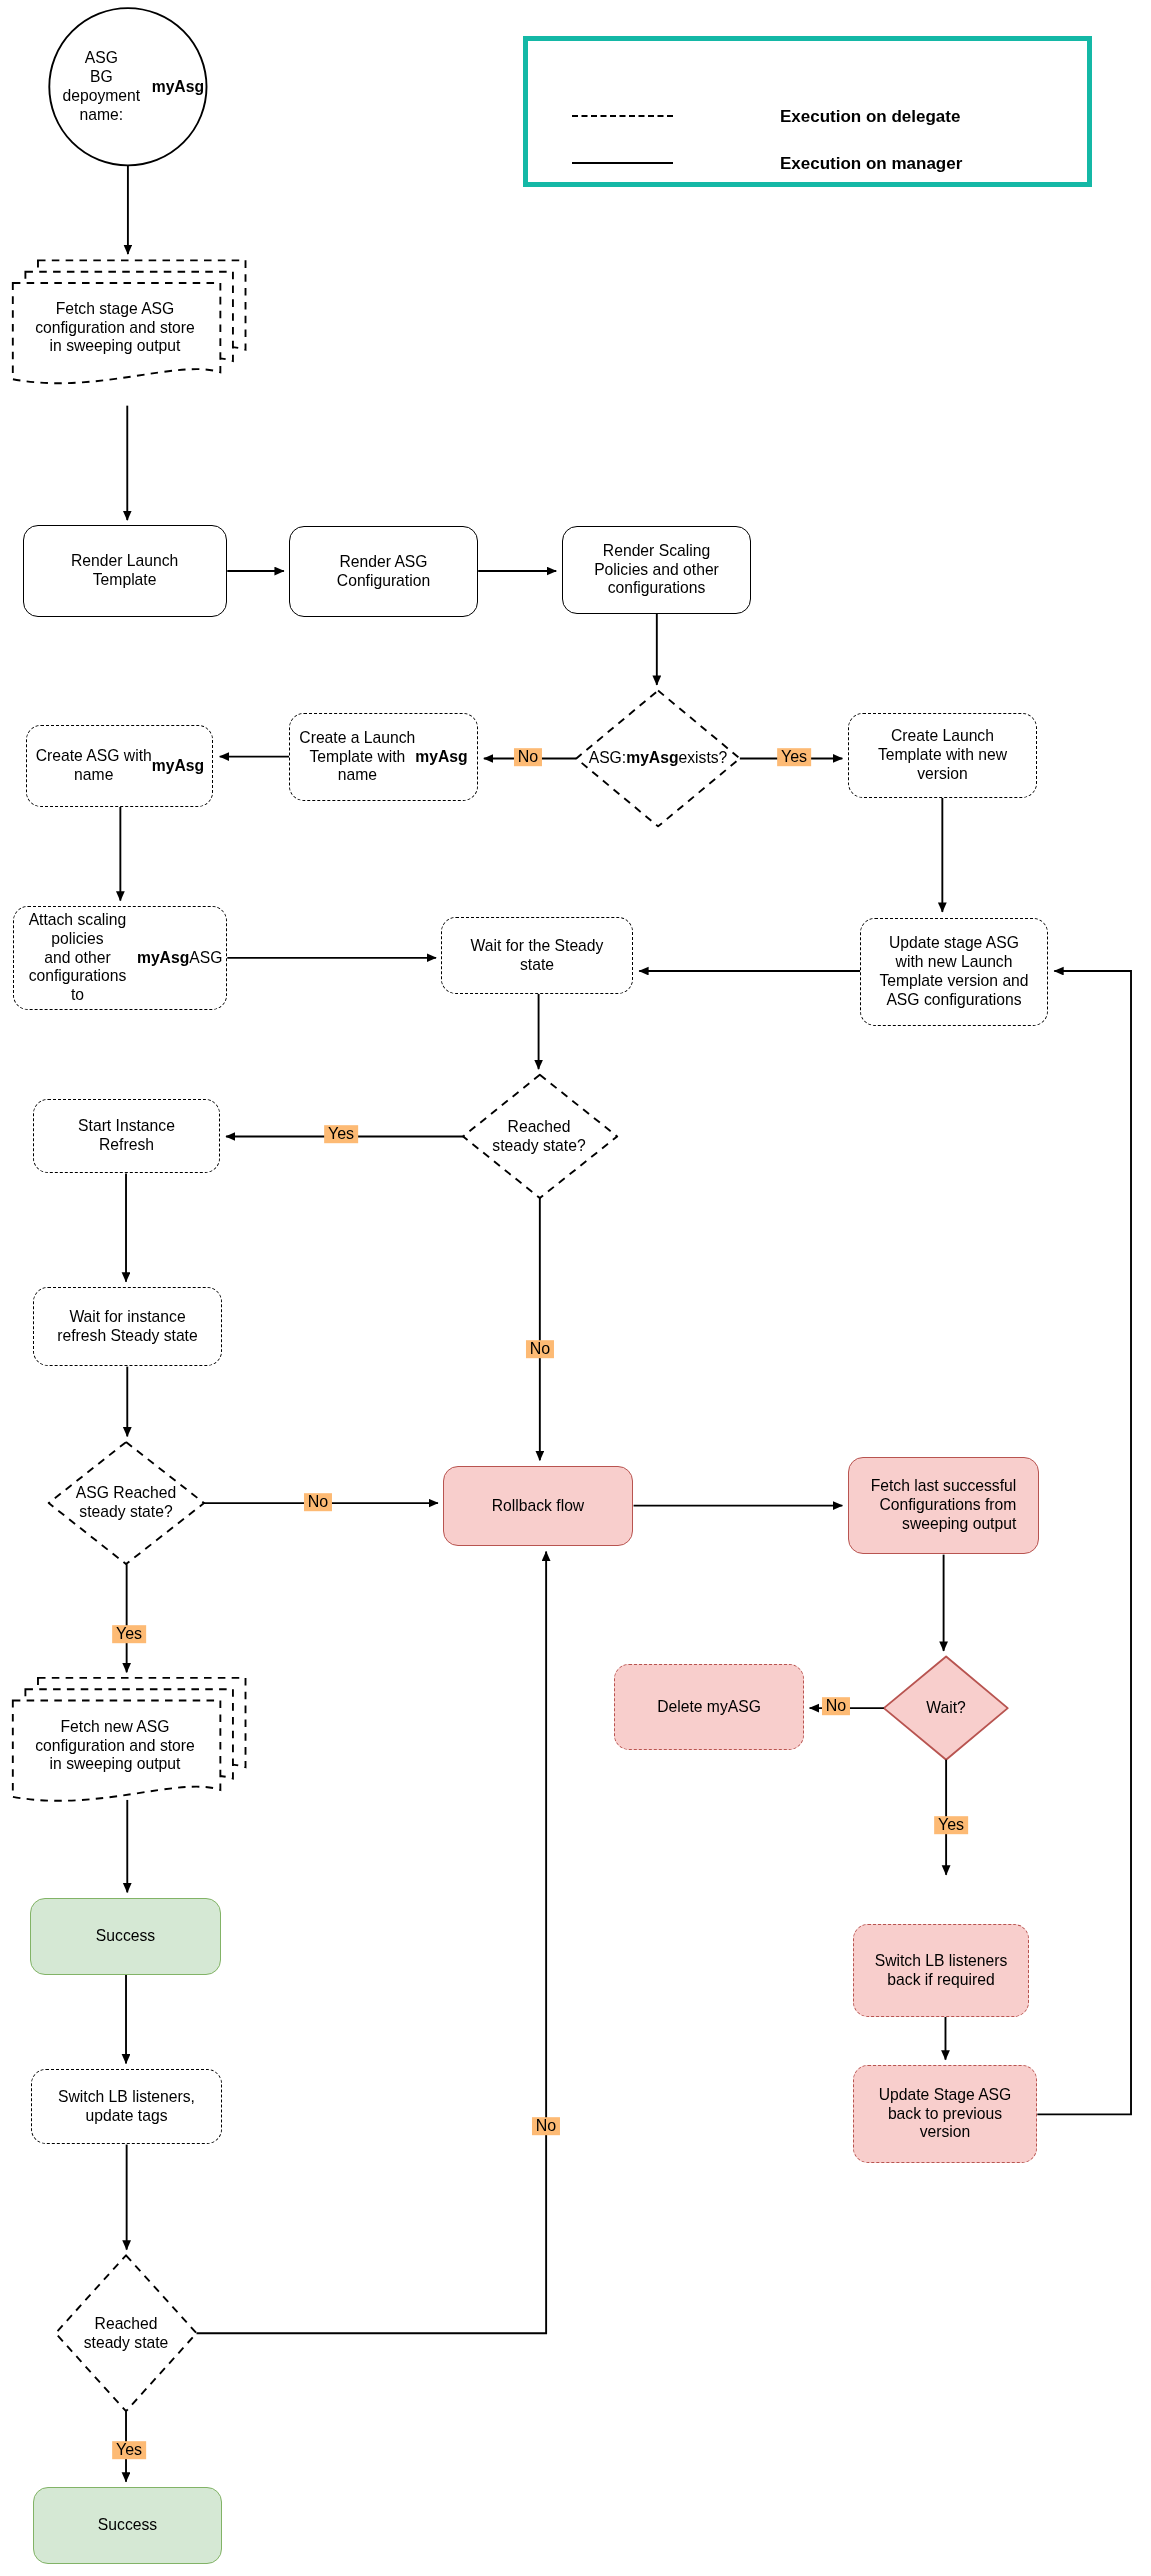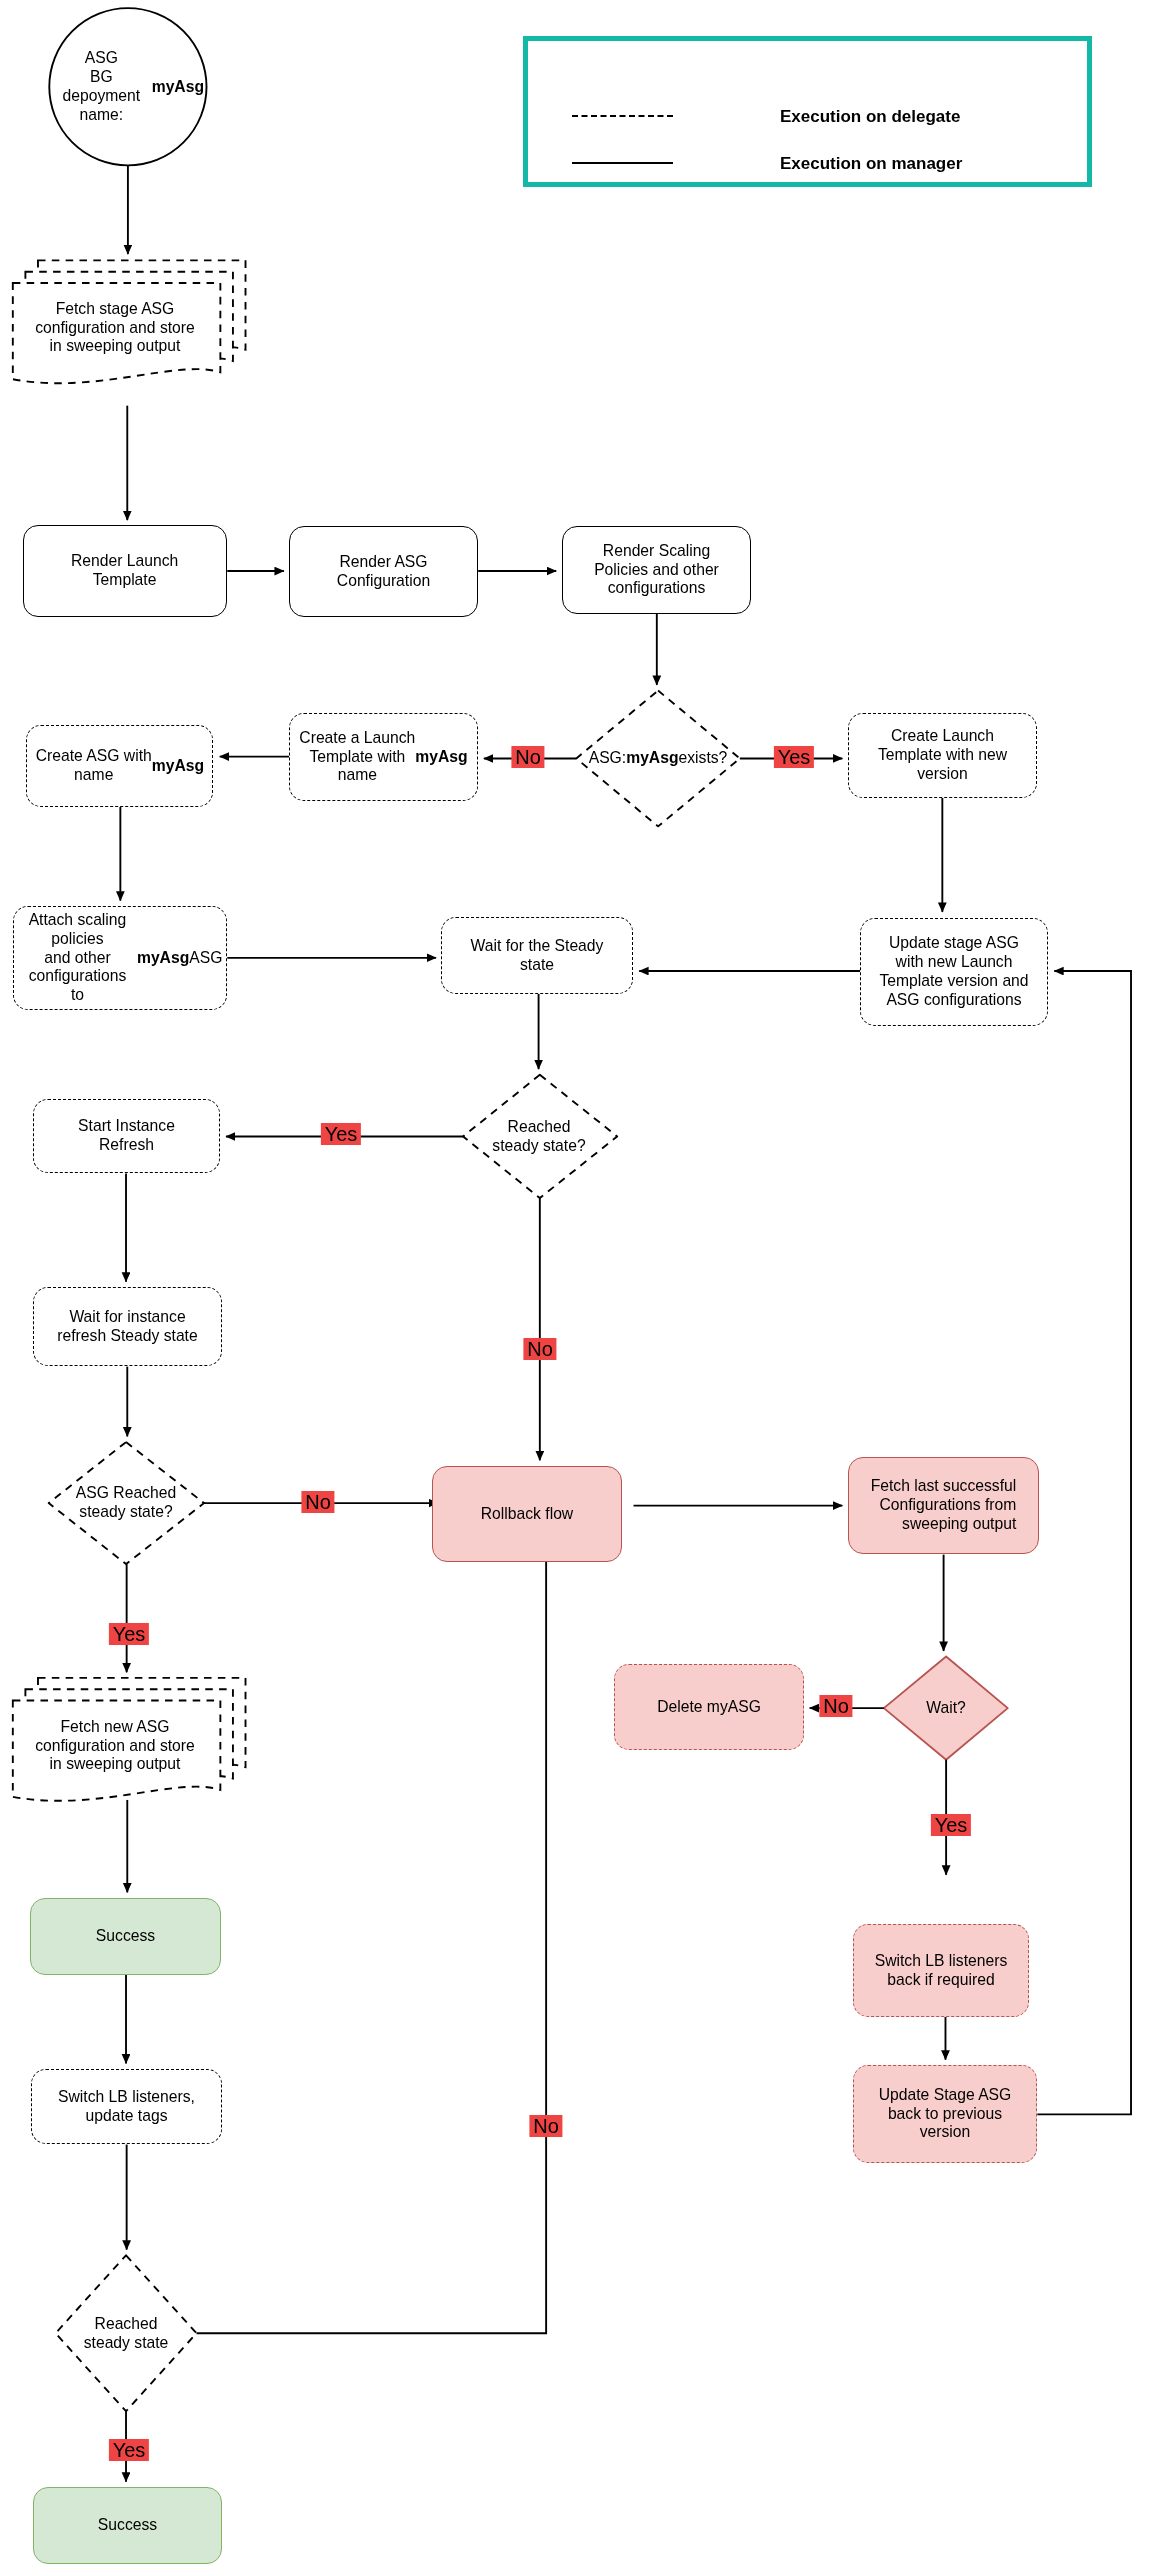--- a/index.html
+++ b/index.html
@@ -10,22 +10,22 @@
         text-align:center;font-size:15.7px;line-height:1.2;white-space:pre-line;
         box-sizing:border-box;background:#fff;border-radius:15px;padding:3.8px;}
   .dashed-black{border:1.9px dashed #000;}
   .solid-black{border:1.9px solid #000;}
   .green{border:1.9px solid #82b366;background:#d5e8d4;}
   .red-solid{border:1.9px solid #b85450;background:#f8cecc;}
   .red-dashed{border:1.9px dashed #b85450;background:#f8cecc;}
   .shape-label{position:absolute;display:flex;align-items:center;justify-content:center;
         text-align:center;font-size:15.7px;line-height:1.2;white-space:pre-line;
         background:transparent;border:none;}
-  .edge-label{position:absolute;transform:translate(-50%,-50%);background:#ef4444;
-        padding:0 3.8px;font-size:20px;line-height:1.1;}
+  .edge-label{position:absolute;transform:translate(-50%,-50%);background:#fdba74;
+        padding:0 3.8px;font-size:16px;line-height:1.1;}
   #legend{position:absolute;left:523px;top:36px;width:569px;height:151px;
         border:5px solid #14b8a6;box-sizing:border-box;background:#fff;}
   .legend-row{position:absolute;left:0;width:100%;height:25px;}
   .legend-sample{position:absolute;left:44px;top:11.3px;width:101px;height:0;}
   .sample-dashed{border-top:2.5px dashed #000;}
   .sample-solid{border-top:2.5px solid #000;}
   .legend-text{position:absolute;left:252px;top:0;font-size:17px;font-weight:bold;line-height:25px;}
 </style>
 </head>
 <body>
@@ -148,21 +148,21 @@
   <div class="node dashed-black" style="left:860px;top:918px;width:188px;height:108px;">Update stage ASG
 with new Launch
 Template version and
 ASG configurations</div>
 
   <div class="node dashed-black" style="left:33px;top:1099px;width:187px;height:74px;">Start Instance
 Refresh</div>
   <div class="node dashed-black" style="left:33px;top:1287px;width:189px;height:79px;">Wait for instance
 refresh Steady state</div>
 
-  <div class="node red-solid" style="left:432px;top:1466px;width:190px;height:96px;">Rollback flow</div>
+  <div class="node red-solid" style="left:443px;top:1466px;width:190px;height:80px;">Rollback flow</div>
   <div class="node red-solid" style="left:848px;top:1457px;width:191px;height:97px;text-align:right;">Fetch last successful
 Configurations from
 sweeping output</div>
   <div class="node red-dashed" style="left:614px;top:1664px;width:190px;height:86px;">Delete myASG</div>
   <div class="node red-dashed" style="left:853px;top:1880px;width:176px;height:93px;margin-top:44px;">Switch LB listeners
 back if required</div>
   <div class="node red-dashed" style="left:853px;top:2065px;width:184px;height:98px;">Update Stage ASG
 back to previous
 version</div>
 

